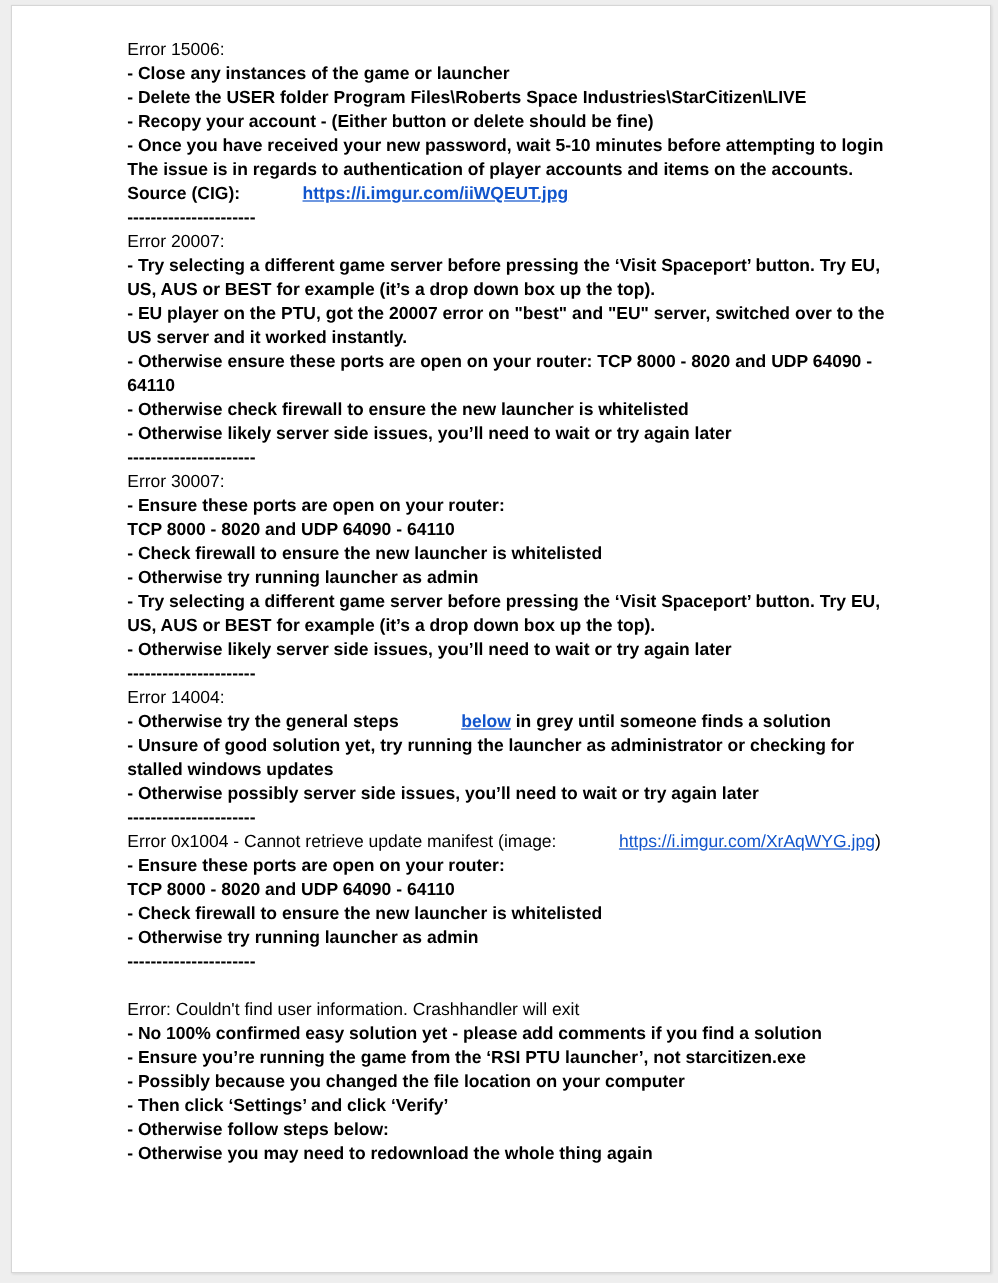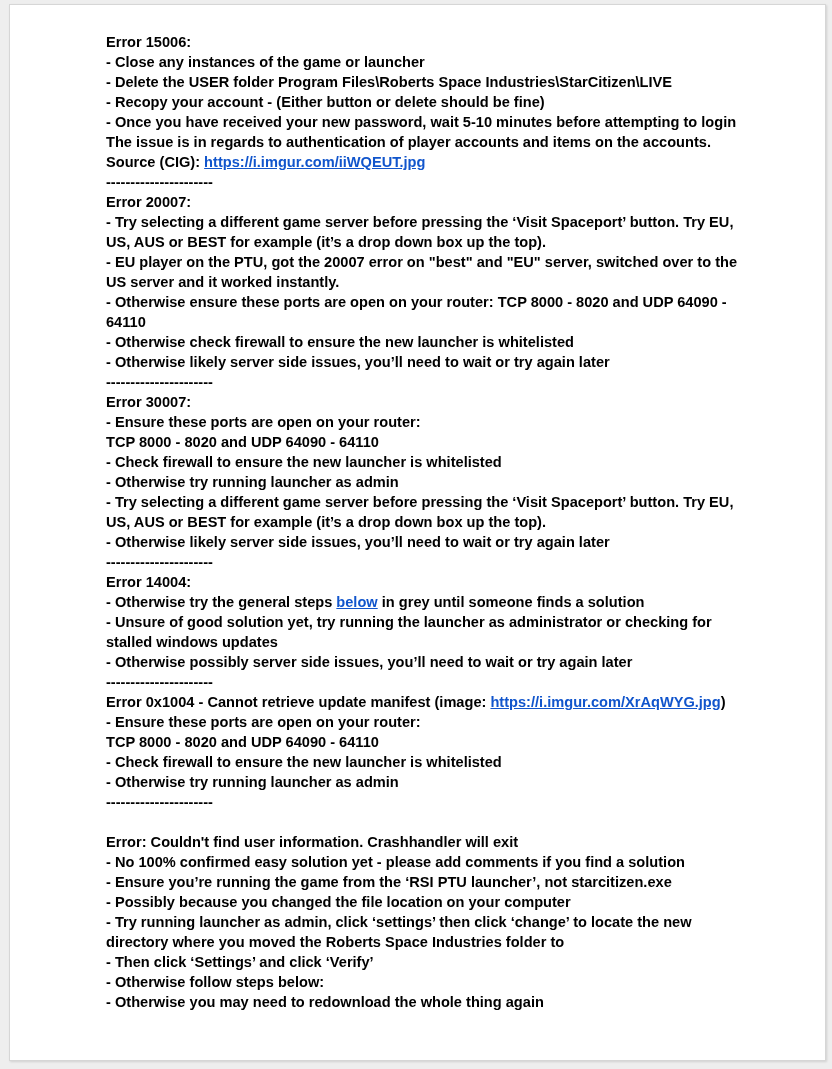--- a/index.html
+++ b/index.html
@@ -29,29 +29,30 @@
       font-size: 14.6px;
       line-height: 20px;
       color: #000000;
     }
     .line {
       white-space: pre-wrap;
       margin: 0;
       font-weight: bold;
     }
     .heading {
-      font-weight: bold;
+      font-weight: normal;
     }
     .sep {
       white-space: nowrap;
       letter-spacing: 0px;
     }
     a.link {
       color: #1155cc;
       text-decoration: underline;
+      margin-left: 48px;
     }
     .blank {
       height: 20px;
     }
   </style>
 </head>
 <body>
 
 <div class="page">
   <div class="content">
@@ -104,20 +105,19 @@
       <p class="line">- Otherwise try running launcher as admin</p>
       <p class="line sep">----------------------</p>
       <div class="blank"></div>
     </div>
 
     <div>
       <p class="line heading">Error: Couldn't find user information. Crashhandler will exit</p>
       <p class="line">- No 100% confirmed easy solution yet - please add comments if you find a solution</p>
       <p class="line">- Ensure you’re running the game from the ‘RSI PTU launcher’, not starcitizen.exe</p>
       <p class="line">- Possibly because you changed the file location on your computer</p>
-      <p class="line">- Try running launcher as admin, click ‘settings’ then click ‘change’ to locate the new directory where you moved the Roberts Space Industries folder to</p>
       <p class="line">- Then click ‘Settings’ and click ‘Verify’</p>
       <p class="line">- Otherwise follow steps below:</p>
       <p class="line">- Otherwise you may need to redownload the whole thing again</p>
     </div>
 
   </div>
 </div>
 
 </body></html>

